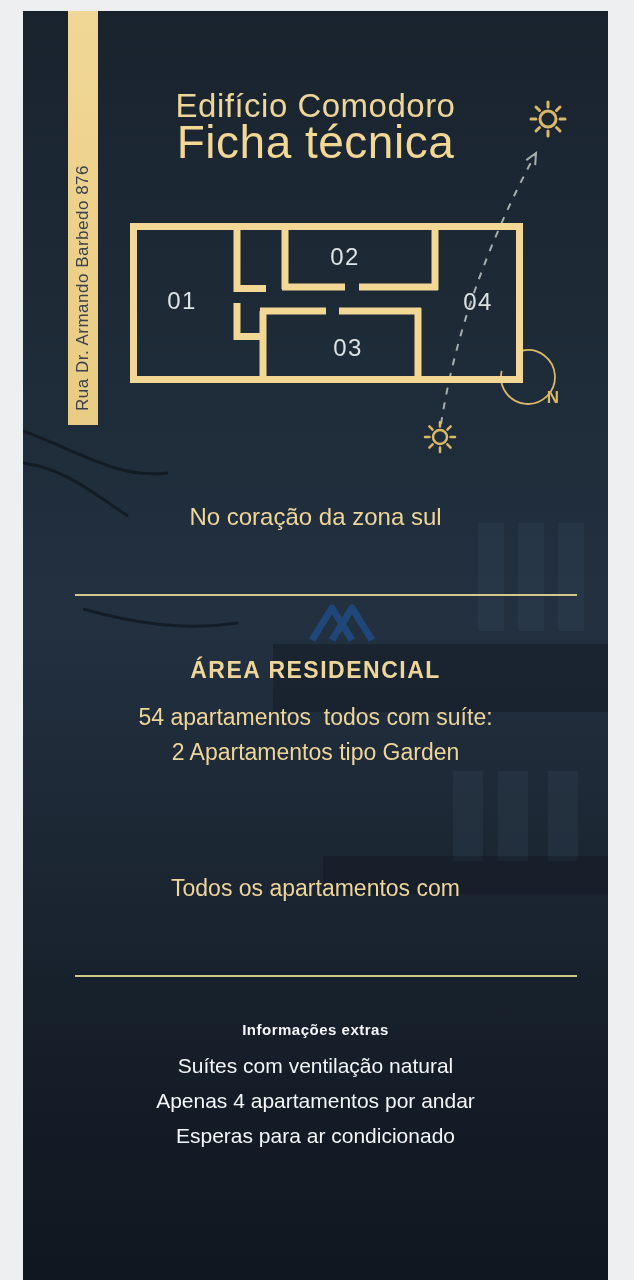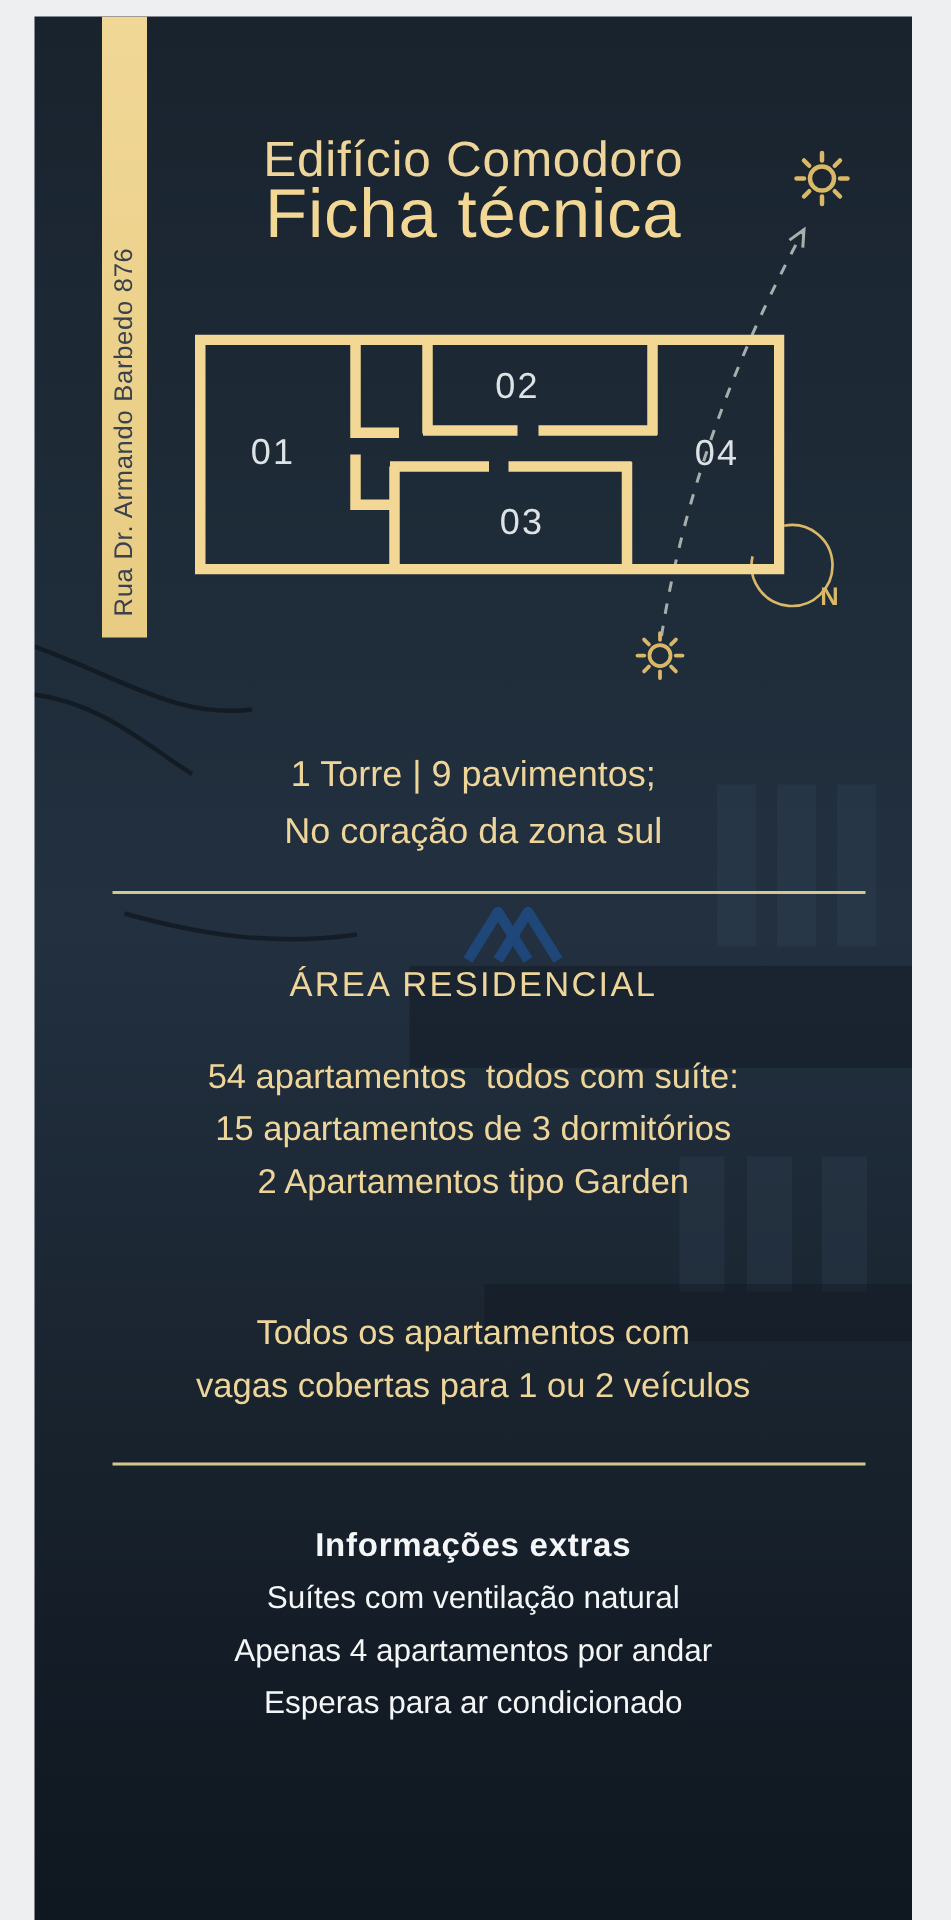--- a/index.html
+++ b/index.html
@@ -26,25 +26,25 @@
     writing-mode:vertical-rl;transform:rotate(180deg);
     font-size:17px;color:var(--banner-text-navy);letter-spacing:.5px;
     padding-top:14px;white-space:nowrap;
   }
   .row{position:absolute;left:0;width:100%;text-align:center;}
   .subtitle{top:76px;font-size:33px;color:var(--gold-text);letter-spacing:.5px;}
   .title{top:104px;font-size:46px;font-weight:normal;color:var(--gold-title);letter-spacing:.5px;}
   .tower{top:487px;font-size:24px;line-height:38px;color:var(--gold-text);}
   .divider{position:absolute;left:52px;width:502px;height:2px;background:var(--divider-gold);}
   .divider.d1{top:583px;} .divider.d2{top:964px;}
-  .res-heading{top:630px;font-size:23px;line-height:30px;font-weight:normal;letter-spacing:1.5px;color:var(--gold-text);}
+  .res-heading{top:644px;font-size:23px;line-height:30px;font-weight:bold;letter-spacing:1.5px;color:var(--gold-text);}
   .res-list{top:689px;font-size:23px;line-height:35px;color:var(--gold-text);}
   .res-list div{white-space:pre-wrap;}
   .parking{top:860px;font-size:23px;line-height:35px;color:var(--gold-text);}
-  .extras-heading{top:1004px;font-size:22px;line-height:30px;font-weight:bold;color:var(--white-text);letter-spacing:.5px;}
+  .extras-heading{top:1004px;font-size:15px;line-height:30px;font-weight:bold;color:var(--white-text);letter-spacing:.5px;}
   .extras-list{top:1038px;font-size:21px;line-height:34.8px;color:var(--white-text);}
   .plan{position:absolute;left:107px;top:212px;}
   .plan line,.plan rect{stroke:var(--gold-title);stroke-width:7;fill:none;}
   .plan text{fill:var(--plan-label-gray);font-size:24px;letter-spacing:1.5px;font-family:"Liberation Sans",sans-serif;}
 </style>
 </head>
 <body>
 
 <div class="canvas">
 
@@ -131,37 +131,34 @@
       <line x1="104" y1="113.5" x2="136" y2="113.5"></line>
       <line x1="133" y1="88" x2="133" y2="157"></line>
     </g>
     <text x="52" y="86" text-anchor="middle">01</text>
     <text x="215" y="42" text-anchor="middle">02</text>
     <text x="218" y="133" text-anchor="middle">03</text>
     <text x="348" y="87" text-anchor="middle">04</text>
   </svg>
 
   <div class="row tower">
-    <div>1 Torre | 9 pavimentos;</div>
     <div>No coração da zona sul</div>
   </div>
 
   <div class="divider d1"></div>
 
   <div class="row res-heading">ÁREA RESIDENCIAL</div>
 
   <div class="row res-list">
     <div>54 apartamentos  todos com suíte:</div>
-    <div>15 apartamentos de 3 dormitórios</div>
     <div>2 Apartamentos tipo Garden</div>
   </div>
 
   <div class="row parking">
     <div>Todos os apartamentos com</div>
-    <div>vagas cobertas para 1 ou 2 veículos</div>
   </div>
 
   <div class="divider d2"></div>
 
   <div class="row extras-heading">Informações extras</div>
 
   <div class="row extras-list">
     <div>Suítes com ventilação natural</div>
     <div>Apenas 4 apartamentos por andar</div>
     <div>Esperas para ar condicionado</div>

